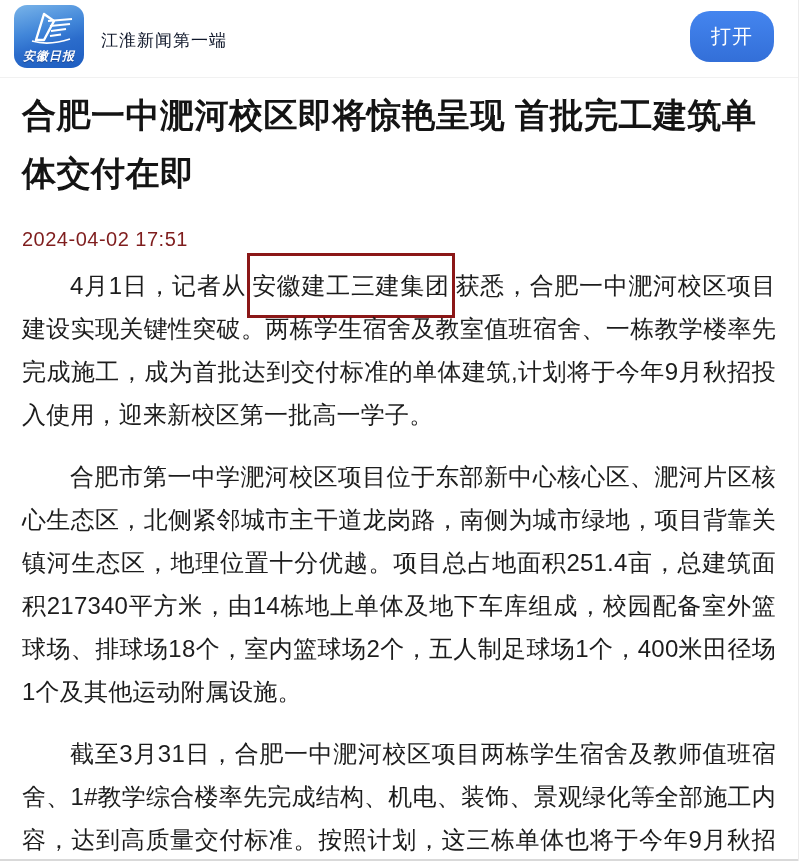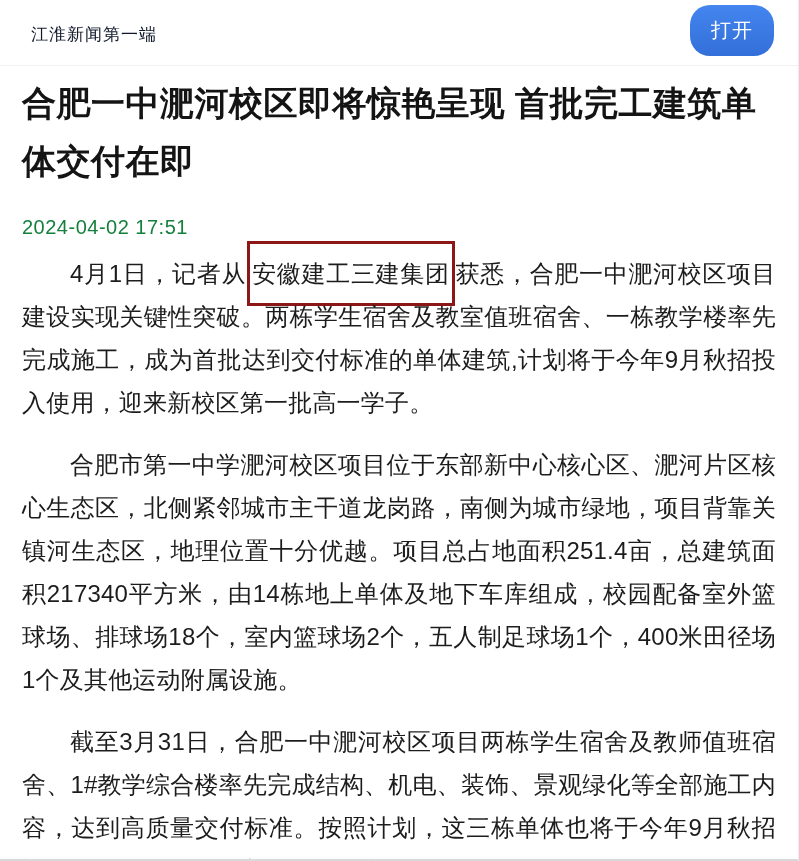--- a/index.html
+++ b/index.html
@@ -48,21 +48,21 @@
   
   .article { padding: 0 22px; }
   .article-title {
     margin-top: 8px;
     font-size: 34px; line-height: 58px;
     font-weight: 700; color: #141414;
     letter-spacing: 0.5px;
   }
   .article-date {
     margin-top: 26px;
-    font-size: 20px; color: #15803d;
+    font-size: 20px; color: #7f1d1d;
     letter-spacing: 0.5px;
   }
   .article-body { margin-top: 13px; }
   .article-body p {
     font-size: 24px; line-height: 43px;
     color: #1c1c1c;
     text-indent: 2em;
     text-align: justify;
     margin-bottom: 19px;
     letter-spacing: 0.2px;
@@ -75,20 +75,31 @@
 
   .bottom-line {
     position: absolute; left: 0; bottom: 0;
     width: 100%; height: 2px; background: #d9d9d9;
   }
 </style>
 </head>
 <body>
 
 <header class="app-banner">
+  <div class="app-icon">
+    <svg viewBox="0 0 70 42">
+      <path d="M22 33 L30 7 L40 14 L30 33 Z" fill="none" stroke="#ffffff" stroke-width="2.4" stroke-linejoin="round"></path>
+      <line x1="34" y1="14" x2="58" y2="12" stroke="#ffffff" stroke-width="2.2"></line>
+      <line x1="36" y1="19" x2="56" y2="17" stroke="#ffffff" stroke-width="2.2"></line>
+      <line x1="37" y1="24" x2="52" y2="22" stroke="#ffffff" stroke-width="2"></line>
+      <line x1="36" y1="29" x2="47" y2="27.5" stroke="#ffffff" stroke-width="1.8"></line>
+      <path d="M18 34 Q35 39 56 32" fill="none" stroke="#ffffff" stroke-width="1.6"></path>
+    </svg>
+    <div class="icon-caption">安徽日报</div>
+  </div>
   <div class="app-meta">
     <div class="app-tagline">江淮新闻第一端</div>
   </div>
   <button class="open-btn">打开</button>
 </header>
 <div class="banner-divider"></div>
 
 <main class="article">
   <h1 class="article-title">合肥一中淝河校区即将惊艳呈现 首批完工建筑单体交付在即</h1>
   <div class="article-date">2024-04-02 17:51</div>

